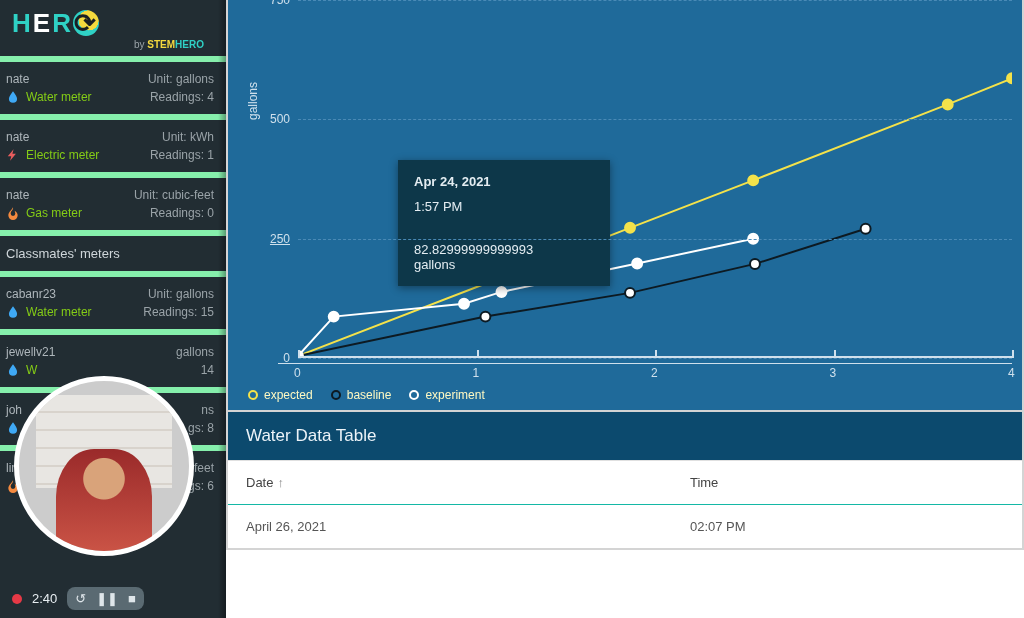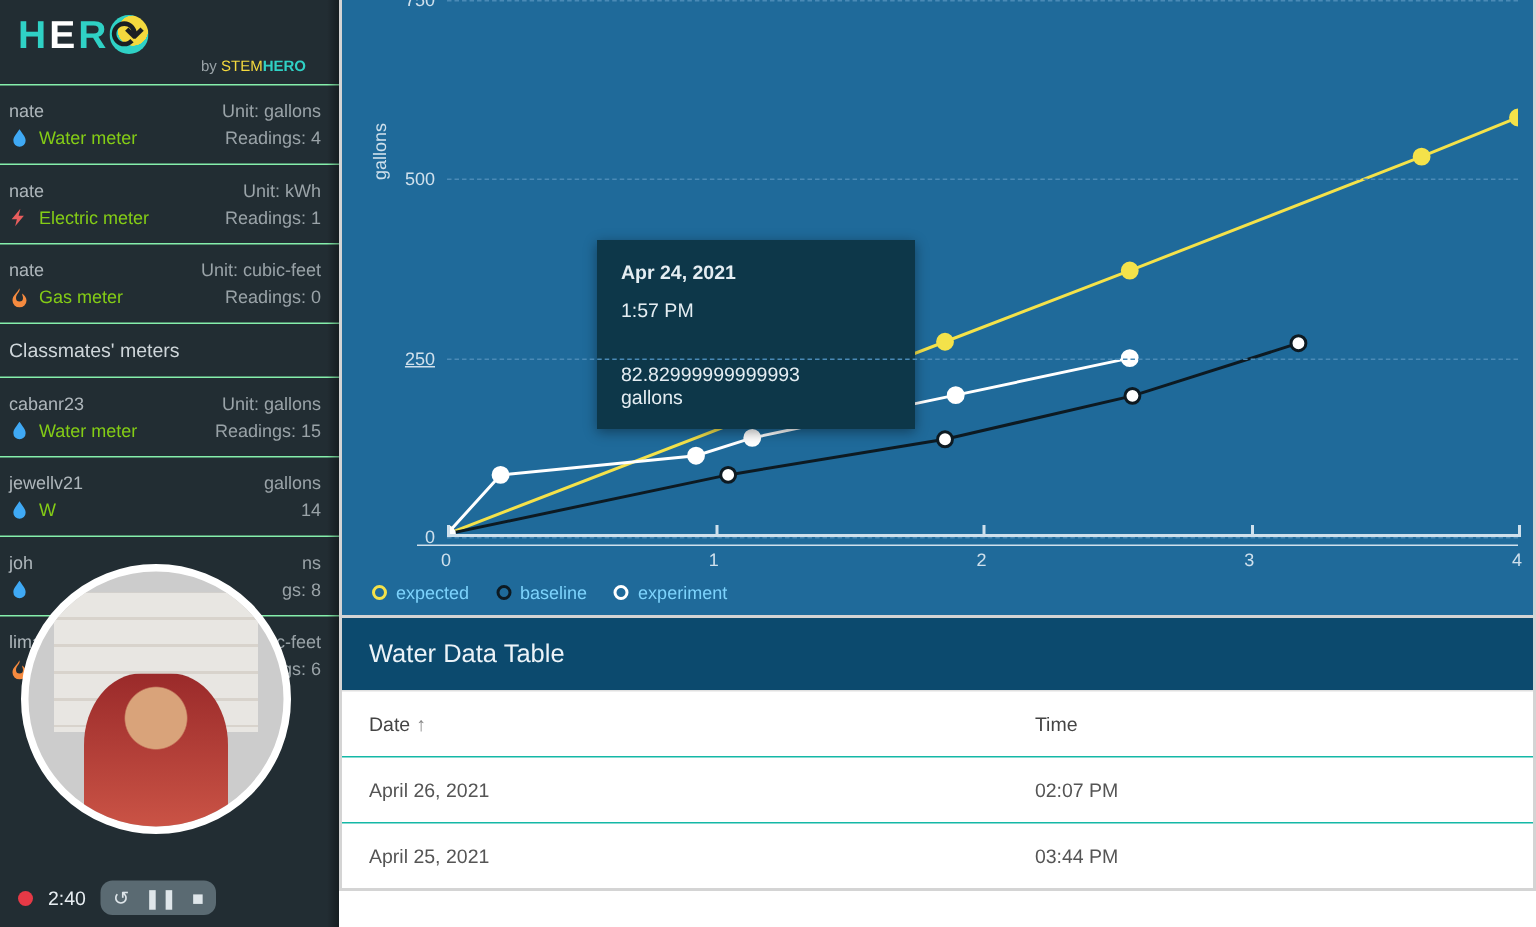--- a/index.html
+++ b/index.html
@@ -7,42 +7,42 @@
 
   .sidebar { position: absolute; left: 0; top: 0; width: 226px; height: 618px; background: #222d33; color: #aeb6bb; font-size: 12px; }
   .logo { padding: 8px 12px 6px 12px; }
   .logo-top { font-size: 26px; font-weight: 800; letter-spacing: 2px; }
   .logo-top .H { color: #2fd1c5; }
   .logo-top .E { color: #fff; }
   .logo-top .R { color: #2fd1c5; }
   .logo-top .O { color: #1a1f23; background: radial-gradient(circle at 60% 40%, #f4d93e 0 45%, #0000 46%), #2fd1c5; border-radius: 50%; display:inline-block; width:26px; height:26px; text-align:center; line-height:26px; }
   .logo-sub { text-align: right; font-size: 10px; padding-right: 10px; }
   .logo-sub .by { color:#9aa3a8; }
-  .logo-sub .stem { color:#f4d93e; font-weight:400; }
+  .logo-sub .stem { color:#f4d93e; font-weight:700; }
   .logo-sub .hero { color:#2fd1c5; font-weight:700; }
 
-  .item, .section-hdr { border-top: 1px solid #86efac; padding: 10px 12px 10px 6px; display: flex; flex-direction: column; gap: 4px; }
+  .item, .section-hdr { border-top: 6px solid #86efac; padding: 10px 12px 10px 6px; display: flex; flex-direction: column; gap: 4px; }
   .section-hdr { font-size: 13px; color:#cfd6da; padding-left:6px; }
   .item-row { display:flex; justify-content:space-between; align-items:center; }
   .item-left { display:flex; align-items:center; gap:6px; }
   .item .owner { color:#aeb6bb; }
   .item .meter-name { color:#84cc16; }
   .item .info { color:#9aa3a8; text-align:right; }
   .icon { width:14px; height:14px; display:inline-block; }
 
   .main { position:absolute; left:226px; top:0; right:0; bottom:0; background:#fff; }
   .chart-card { background:#1f6a9a; border: 2px solid #d4d4d4; border-top:none; padding: 16px 20px 10px 50px; position:relative; height:412px; }
   .ylabel { position:absolute; left:18px; top:120px; transform: rotate(-90deg); transform-origin: left top; color:#cfe0ec; font-size:12px; }
   .tick { position:absolute; color:#cfe0ec; font-size:12px; }
   .grid { position:absolute; left:70px; right:10px; border-top:1px dashed #4a8ab6; }
   .xaxis { position:absolute; left:70px; right:10px; bottom:52px; height:2px; background:#cfe0ec; }
   .xbase { position:absolute; left:50px; right:10px; bottom:46px; height:1px; background:#cfe0ec; }
   .xtick { position:absolute; bottom:30px; color:#cfe0ec; font-size:12px; }
   .dtick { position:absolute; bottom:52px; width:2px; height:8px; background:#cfe0ec; }
-  .legend { position:absolute; bottom:8px; left:20px; display:flex; gap:18px; align-items:center; color:#7dd3fc; font-size:12px; }
+  .legend { position:absolute; bottom:8px; left:20px; display:flex; gap:18px; align-items:center; color:#fef9c3; font-size:12px; }
   .leg-seg { display:flex; align-items:center; gap:6px; }
   .leg-dot { width:10px; height:10px; border-radius:50%; border:2px solid; display:inline-block; }
   .tooltip { position:absolute; background:#0d3749; color:#e4edf2; padding:14px 16px; width:212px; font-size:13px; box-shadow:0 2px 8px rgba(0,0,0,.4); }
   .tooltip .tdate { font-weight:700; margin-bottom:10px; }
   .tooltip .ttime { margin-bottom:28px; }
   svg.plot { position:absolute; left:70px; top:0; right:10px; bottom:54px; width:calc(100% - 80px); height:calc(100% - 54px); }
 
   .table-card { border:2px solid #d4d4d4; border-top:none; }
   .table-title { background:#0c4a6e; color:#ecf3f8; font-size:17px; padding:14px 18px; }
   table { width:100%; border-collapse:collapse; font-size:13px; color:#555; }
@@ -270,20 +270,16 @@
           <tr>
         <th><span>Date</span><span class="sort-arrow">↑</span></th>
         <th>Time</th>
       </tr>
         </thead>
       <tbody id="tbody">
           <tr>
             <td>April 26, 2021</td>
             <td>02:07 PM</td>
           </tr>
-          <tr>
-            <td>April 25, 2021</td>
-            <td>03:44 PM</td>
-          </tr>
         </tbody>
     </table>
   </div>
 </div>
 
 </body></html>

